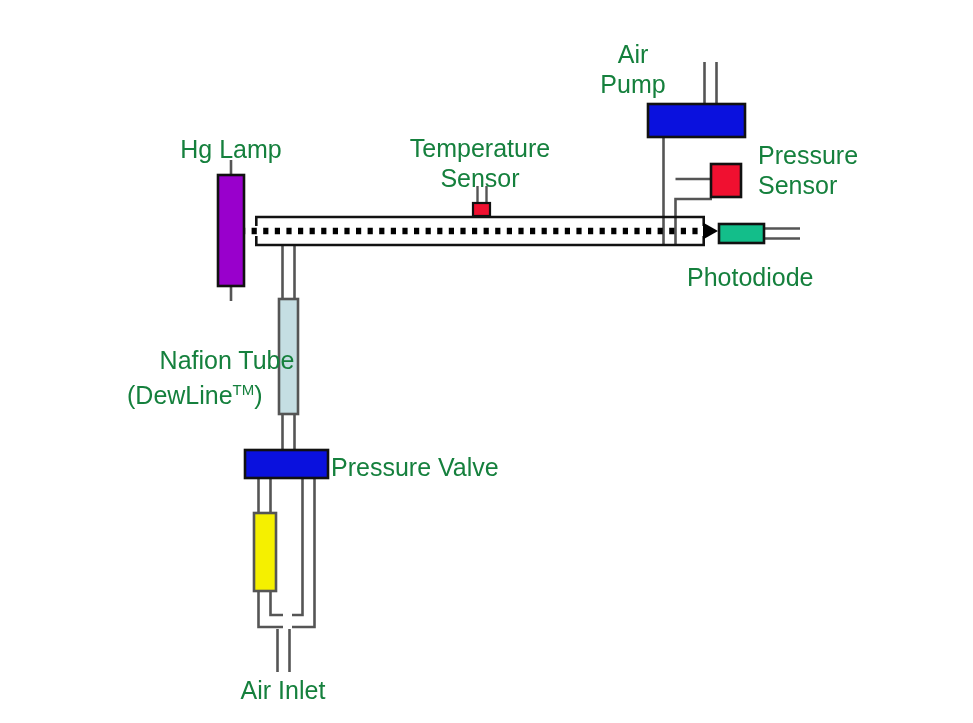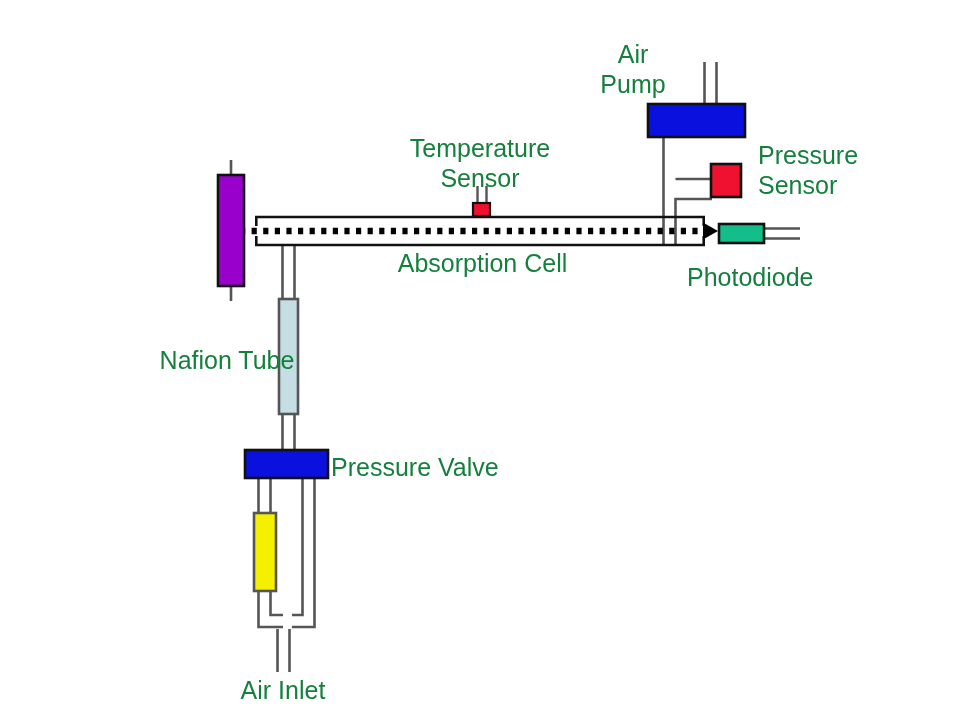--- a/index.html
+++ b/index.html
@@ -112,34 +112,35 @@
     </g>
 
     <rect x="279" y="299" width="19" height="115" fill="#C5DEE3" stroke="#555555" stroke-width="2.6"></rect>
 
     <rect x="245" y="450" width="83" height="28" fill="#0A11DE" stroke="#111111" stroke-width="2.6"></rect>
 
     <rect x="254" y="513" width="22" height="78" fill="#F5F000" stroke="#555555" stroke-width="2.6"></rect>
 
   </svg>
 
+  <div class="lbl center" style="left:136px; top:134px; width:190px;">Hg Lamp</div>
 
   <div class="lbl center" style="left:380px; top:133px; width:200px; white-space:pre-line;">Temperature
 Sensor</div>
 
   <div class="lbl center" style="left:578px; top:39px; width:110px; white-space:pre-line;">Air
 Pump</div>
 
   <div class="lbl left" style="left:758px; top:140px; width:210px; white-space:pre-line;">Pressure
 Sensor</div>
 
   <div class="lbl left" style="left:687px; top:262px; width:200px;">Photodiode</div>
 
-  <div class="lbl center" style="left:385px; top:248px; width:195px;">Absorption Cell</div>
 
   <div class="lbl left" style="left:127px; top:345px; width:200px;text-align:center;">Nafion Tube</div>
+  <div class="lbl left" style="left:127px; top:375px; width:220px;"><span>(DewLine</span><span class="tm">TM</span><span>)</span></div>
 
   <div class="lbl left" style="left:331px; top:452px; width:260px;">Pressure Valve</div>
 
 
   <div class="lbl center" style="left:188px; top:675px; width:190px;">Air Inlet</div>
 
 </div>
 
 </body></html>

